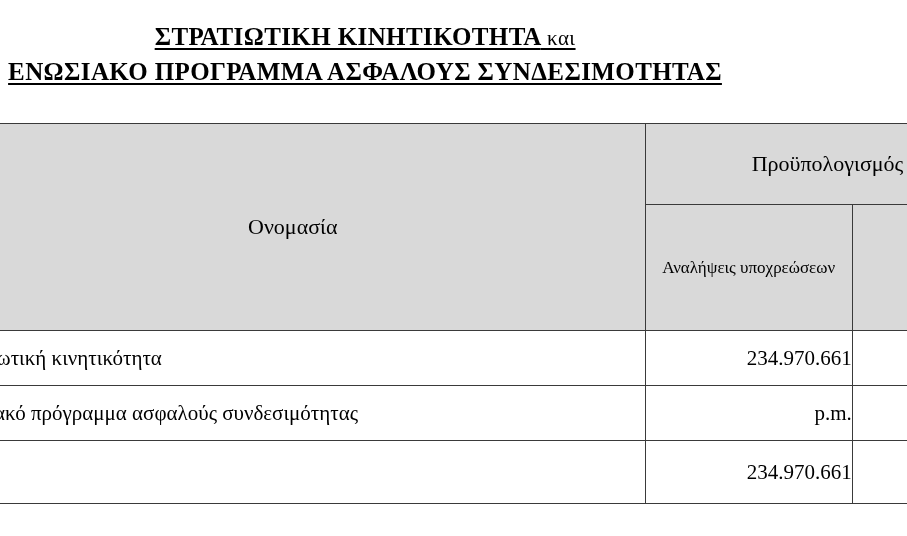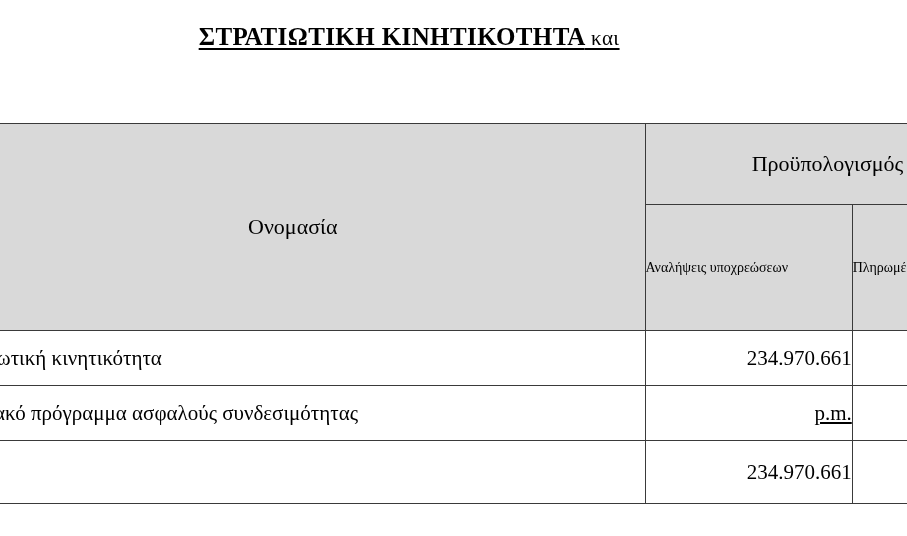--- a/index.html
+++ b/index.html
@@ -20,21 +20,20 @@
     height: 536px;
     box-sizing: border-box;
   }
   
   .title-block {
     position: absolute;
     left: 0;
     top: 20px;
     width: 730px;
     text-align: center;
-    padding-left: 44px;
   }
   .title-line {
     font-size: 25px;
     font-weight: bold;
     letter-spacing: 0.4px;
     line-height: 33px;
     text-decoration: underline;
     text-underline-offset: 3px;
     white-space: nowrap;
   }
@@ -73,59 +72,59 @@
   }
   .hdr-group {
     background: #d9d9d9;
     text-align: center;
     height: 80px;
     font-size: 22px;
     padding: 0 10px;
   }
   .hdr-sub {
     background: #d9d9d9;
-    text-align: left;
+    text-align: center;
     height: 125px;
-    font-size: 14px;
+    font-size: 17px;
     padding: 4px 8px;
     line-height: 29px;
     word-break: break-word;
   }
   td.row-name {
     height: 54px;
     text-align: left;
     padding-left: 10px;
     font-size: 21px;
     white-space: nowrap;
   }
   td.row-num {
     height: 54px;
     text-align: right;
     font-size: 21px;
   }
   td.row-num.underline-val span {
-    text-decoration: underline;
   }
   tr.total-row td {
     height: 62px;
   }
   tr.total-row td.row-num {
     font-size: 21px;
   }
 </style>
 </head>
 <body>
 
 <div class="page">
 
   <div class="title-block">
     <div class="title-line">
       <span>ΣΤΡΑΤΙΩΤΙΚΗ ΚΙΝΗΤΙΚΟΤΗΤΑ</span>
       <span class="small">και</span>
     </div>
+    <div class="title-line">ΕΝΩΣΙΑΚΟ ΠΡΟΓΡΑΜΜΑ ΑΣΦΑΛΟΥΣ ΣΥΝΔΕΣΙΜΟΤΗΤΑΣ</div>
   </div>
 
   <div class="table-wrap">
     <table class="budget">
       <colgroup>
         <col class="col-name">
         <col class="col-num">
         <col class="col-num">
       </colgroup>
       <thead>

